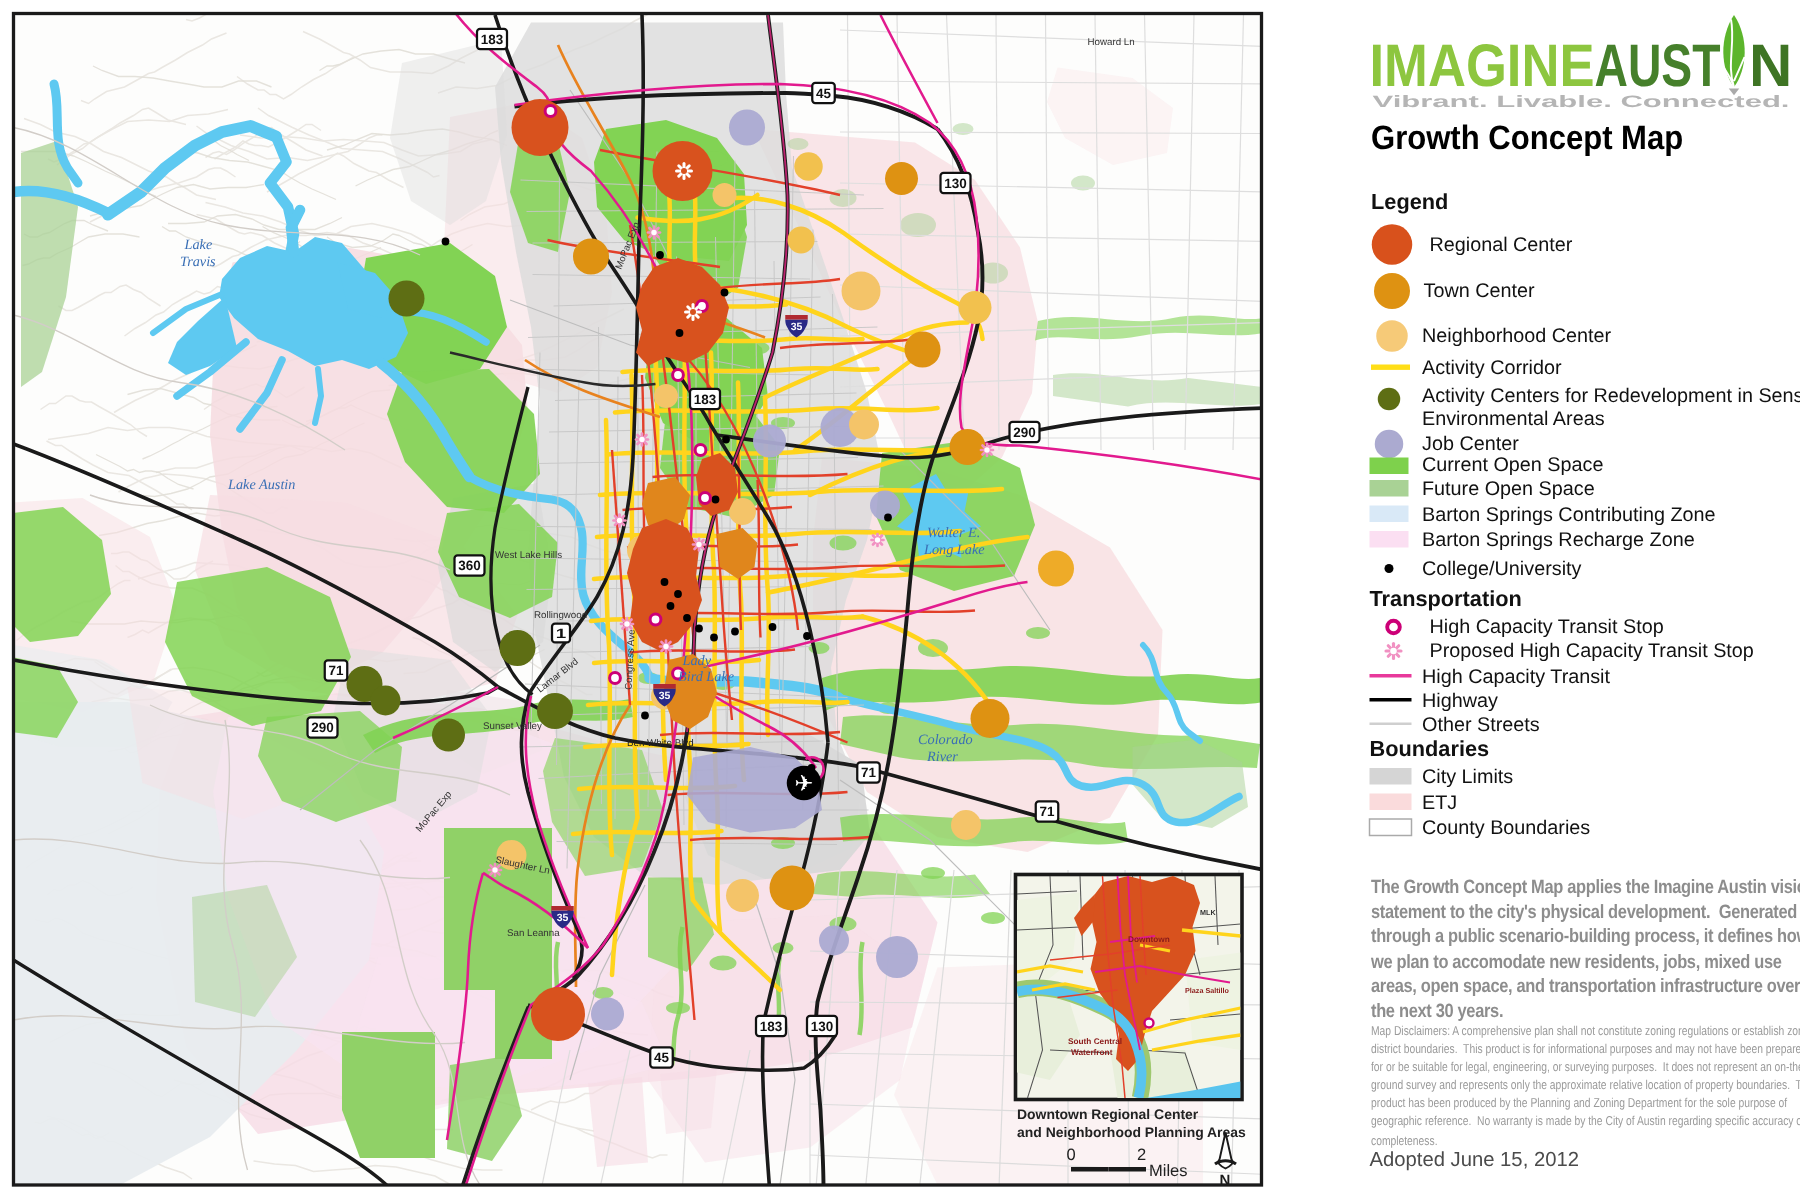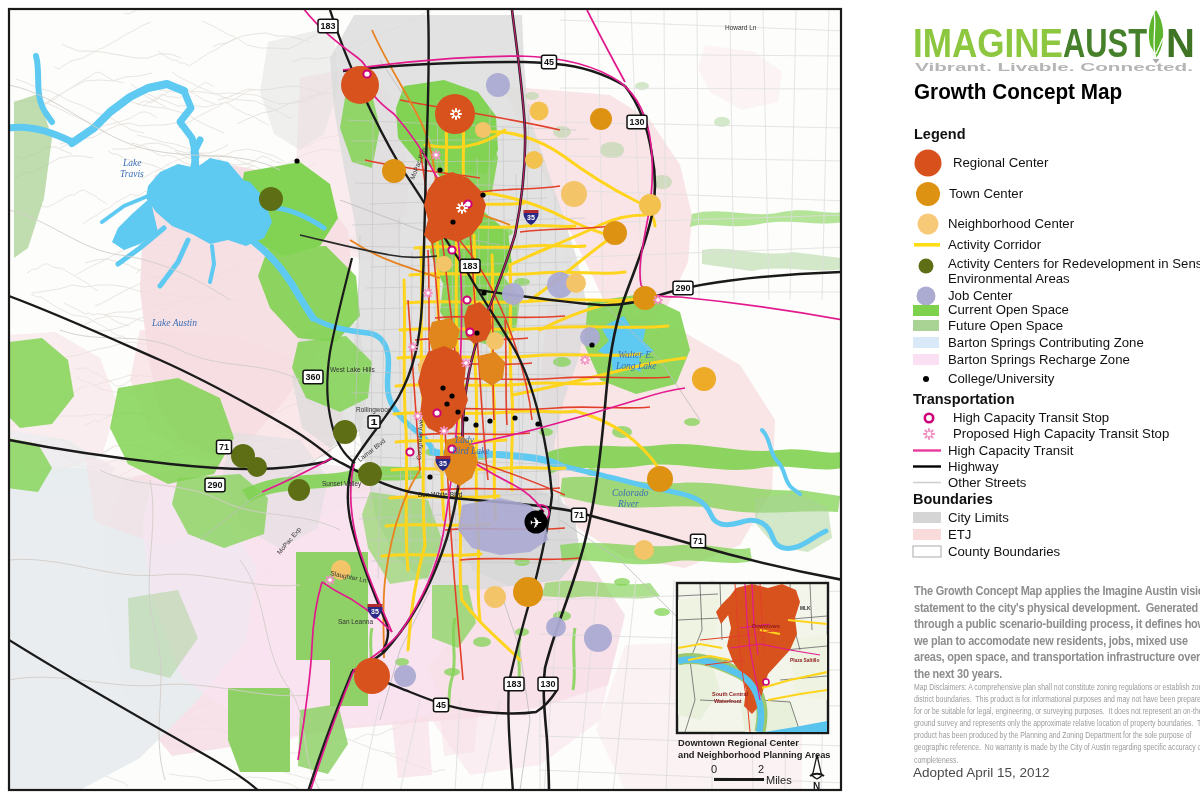--- a/index.html
+++ b/index.html
@@ -80,21 +80,21 @@
 <text x="48" y="539">ETJ</text>
 <rect x="13" y="546" width="28" height="11" fill="#ffffff" stroke="#aaa" stroke-width="1"></rect>
 <text x="48" y="556">County Boundaries</text>
 </g>
 </svg>
 
 <div class="abs" style="left:14px;top:583px;font-size:12.8px;line-height:16.6px;font-weight:bold;color:#8d8d8d;letter-spacing:-0.25px;white-space:nowrap;transform:scaleX(0.856);transform-origin:0 0;">The Growth Concept Map applies the Imagine Austin vision<br>statement to the city's physical development.&nbsp; Generated<br>through a public scenario-building process, it defines how<br>we plan to accomodate new residents, jobs, mixed use<br>areas, open space, and transportation infrastructure over<br>the next 30 years.</div>
 
 <div class="abs" style="left:14px;top:681px;font-size:8.6px;line-height:12.1px;color:#9a9a9a;white-space:nowrap;transform:scaleX(0.80);transform-origin:0 0;">Map Disclaimers: A comprehensive plan shall not constitute zoning regulations or establish zoning<br>district boundaries.&nbsp; This product is for informational purposes and may not have been prepared<br>for or be suitable for legal, engineering, or surveying purposes.&nbsp; It does not represent an on-the-<br>ground survey and represents only the approximate relative location of property boundaries.&nbsp; This<br>product has been produced by the Planning and Zoning Department for the sole purpose of<br>geographic reference.&nbsp; No warranty is made by the City of Austin regarding specific accuracy or<br>completeness.</div>
 
-<div class="abs" style="left:13px;top:765px;font-size:13.5px;color:#4b4b4b;">Adopted April 15, 2012</div>
+<div class="abs" style="left:13px;top:765px;font-size:13.5px;color:#4b4b4b;">Adopted June 15, 2012</div>
 </div>
 <svg class="abs" style="left:0;top:0;" width="848" height="800" viewBox="0 0 848 800">
 <defs>
       <clipPath id="mapclip">
         <rect x="9" y="9" width="832" height="781"></rect>
       </clipPath>
     </defs>
 <g clip-path="url(#mapclip)">
 <rect x="9" y="9" width="832" height="781" fill="#fdfdfc"></rect>
 

